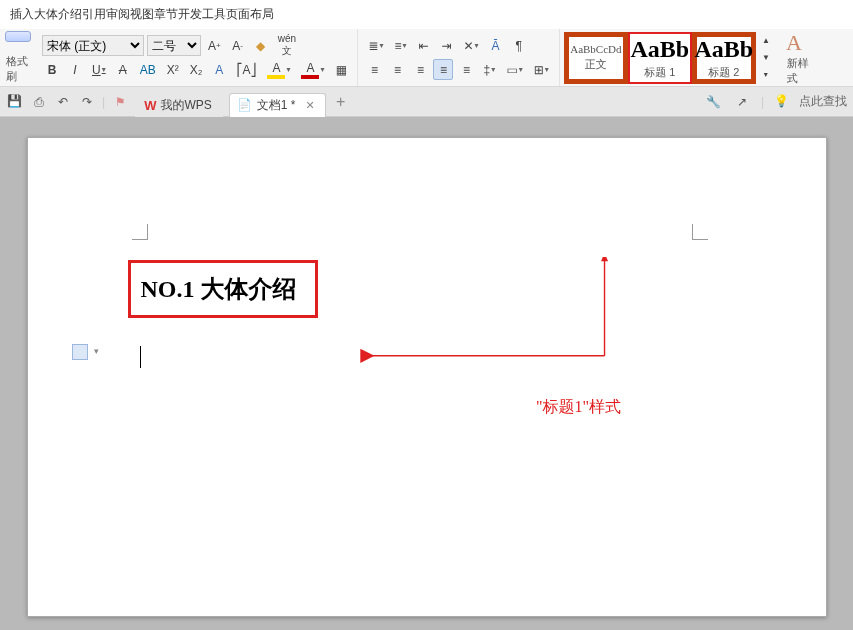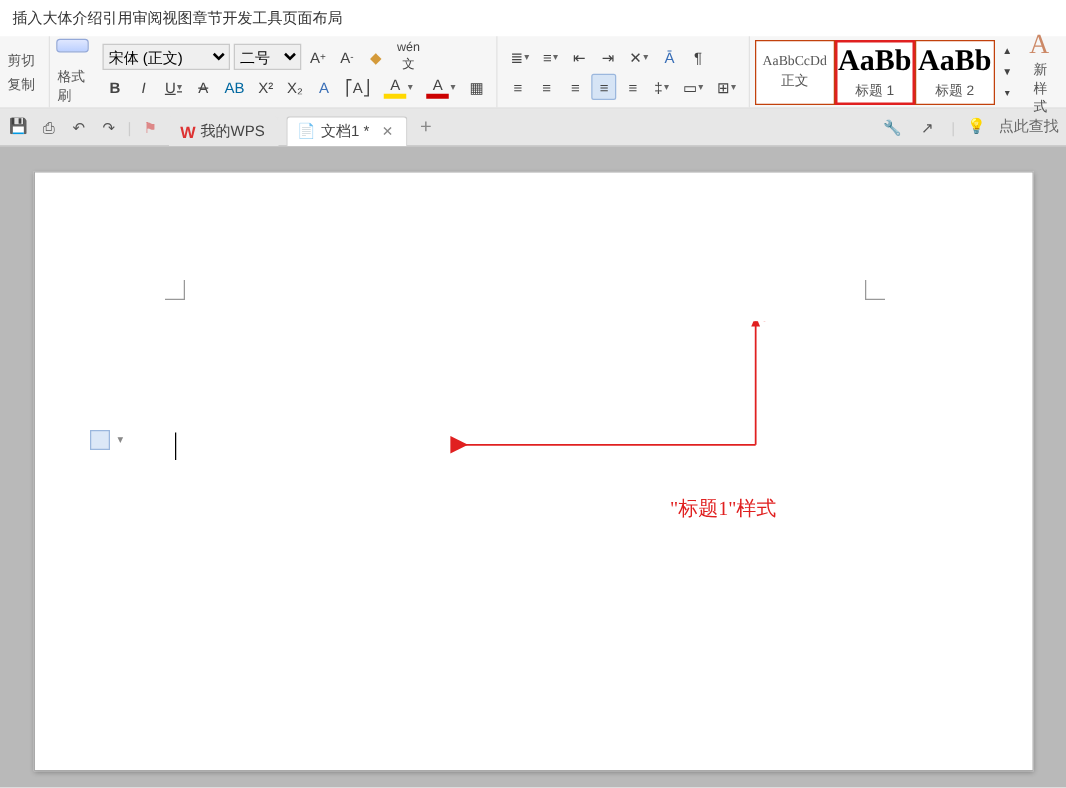--- a/index.html
+++ b/index.html
@@ -18,21 +18,21 @@
 button.ico { min-width: 20px; height: 21px; border: 1px solid transparent; background: transparent; font-size: 12px; color: #444; border-radius: 2px; cursor: pointer; padding: 0 3px; display: flex; align-items: center; justify-content: center; }
 .bold { font-weight: bold; }
 .italic { font-style: italic; }
 .under { text-decoration: underline; }
 .strike { text-decoration: line-through; }
 .sup { font-size: 10px; }
 .arrow { font-size: 8px; color: #666; margin-left: 1px; }
 .hl { width: 18px; height: 18px; border-bottom: 4px solid #ffd800; display: inline-block; }
 .fcol { width: 18px; height: 18px; border-bottom: 4px solid #c00; display: inline-block; text-align: center; }
 .style-gallery { display: flex; gap: 0; position: relative; }
-.style-box { width: 64px; height: 52px; border: 1px solid #c2410c; display: flex; flex-direction: column; align-items: center; justify-content: center; background: #fff; cursor: pointer; }
+.style-box { width: 64px; height: 52px; border: 5px solid #c2410c; display: flex; flex-direction: column; align-items: center; justify-content: center; background: #fff; cursor: pointer; }
 .style-box .prev { font-size: 11px; color: #555; font-family: "Times New Roman"; }
 .style-box .big { font-size: 24px; font-weight: bold; color: #000; font-family: Liberation Serif, serif; }
 .style-box .lbl { font-size: 11px; color: #555; margin-top: 2px; }
 .style-box.highlighted { border: 2px solid #e02020; }
 .newstyle { display: flex; flex-direction: column; align-items: center; justify-content: center; width: 48px; }
 .newstyle .aa { color: #c86; font-size: 22px; font-family: Georgia; }
 .newstyle .lbl { font-size: 11px; color: #555; margin-left: 11px; }
 .gallery-scroll { width: 14px; display: flex; flex-direction: column; }
 .gallery-scroll button { flex: 1; font-size: 8px; }
 .tab-bar { display: flex; align-items: center; background: #e7e7e7; border-bottom: 1px solid #ccc; height: 30px; padding: 0 6px; gap: 6px; }
@@ -67,24 +67,20 @@
   <span>引用</span>
   <span>审阅</span>
   <span>视图</span>
   <span>章节</span>
   <span>开发工具</span>
   <span>页面布局</span>
 </div>
 
 <div class="ribbon">
 
-  <div class="ribbon-col side-btns">
-    <span>剪切</span>
-    <span>复制</span>
-  </div>
 
   <div class="ribbon-col paste-col noborder">
     <div class="paste-icon"></div>
     <span style="font-size:11px;color:#555;margin-top:12px">格式刷</span>
   </div>
 
   <div class="ribbon-col">
     <div class="row">
       <select class="font-select"><option>宋体 (正文)</option></select>
       <select class="size-select"><option>二号</option></select>
@@ -194,20 +190,23 @@
     <span class="bulb emoji">💡</span>
     <span>点此查找</span>
   </div>
 </div>
 
 <div class="doc-area">
   <div class="page">
     <div class="corner tl"></div>
     <div class="corner tr"></div>
 
+    <div class="heading-box">
+      <span class="heading-text">NO.1 大体介绍</span>
+    </div>
 
     <div class="cursor-line"></div>
     <div class="smart-tag"></div>
   </div>
 
   <svg class="annotation-arrows" viewBox="0 0 800 340">
     <defs>
       <marker id="ah" markerWidth="12" markerHeight="10" refX="2" refY="5" orient="auto">
         <path d="M10,0 L0,5 L10,10 Z" fill="#e02020"></path>
       </marker>

